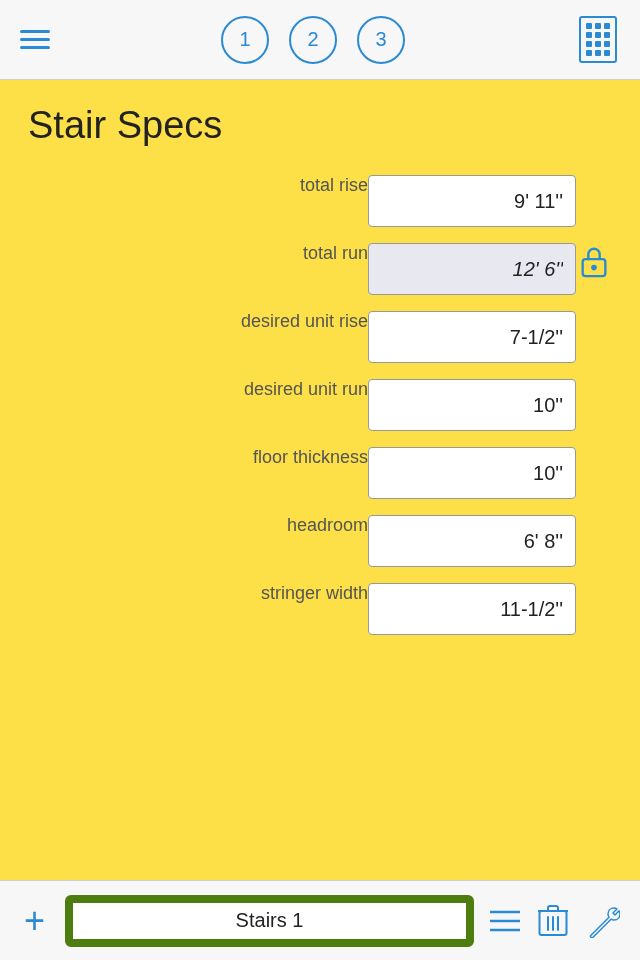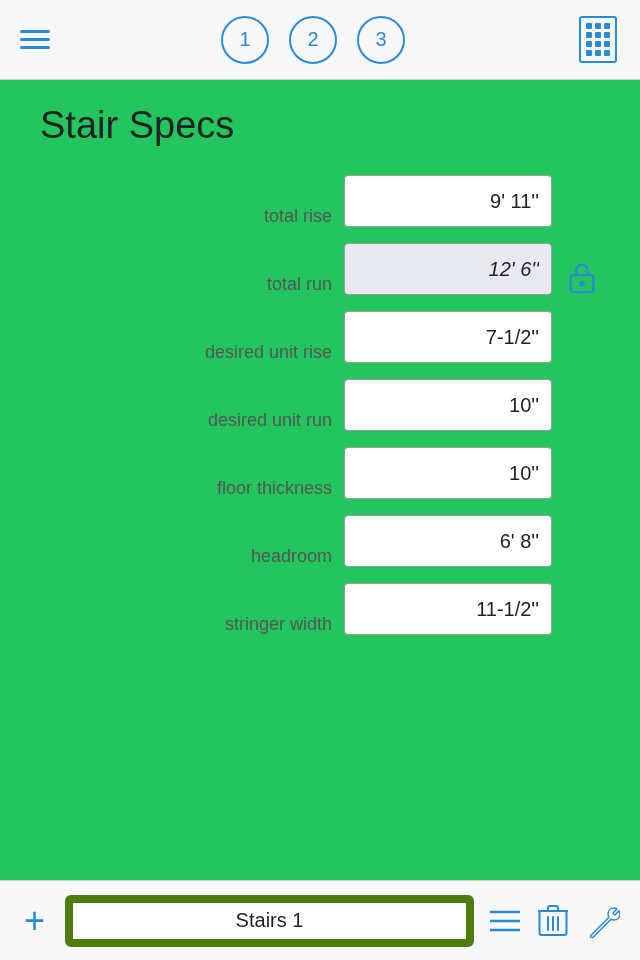--- a/index.html
+++ b/index.html
@@ -87,44 +87,43 @@
 
     .calc-dot {
       width: 6px;
       height: 6px;
       background-color: #2a8bd4;
       border-radius: 1px;
     }
 
     
     .main-content {
-      padding: 24px 40px;
-      background-color: #22c55e;
+      padding: 24px 28px;
+      background-color: #fde047;
       height: calc(960px - 80px - 80px);
       overflow-y: auto;
     }
 
     .page-title {
       font-size: 38px;
       font-weight: 300;
       color: #222;
       margin-bottom: 28px;
     }
 
     .form-fields {
       display: flex;
       flex-direction: column;
       gap: 16px;
     }
 
     .field-row {
       display: flex;
-      align-items: flex-end;
+      align-items: flex-start;
       justify-content: flex-end;
-      gap: 12px;
       position: relative;
     }
 
     .field-label {
       font-size: 18px;
       color: #555;
       font-weight: 300;
       text-align: right;
       min-width: 200px;
     }

